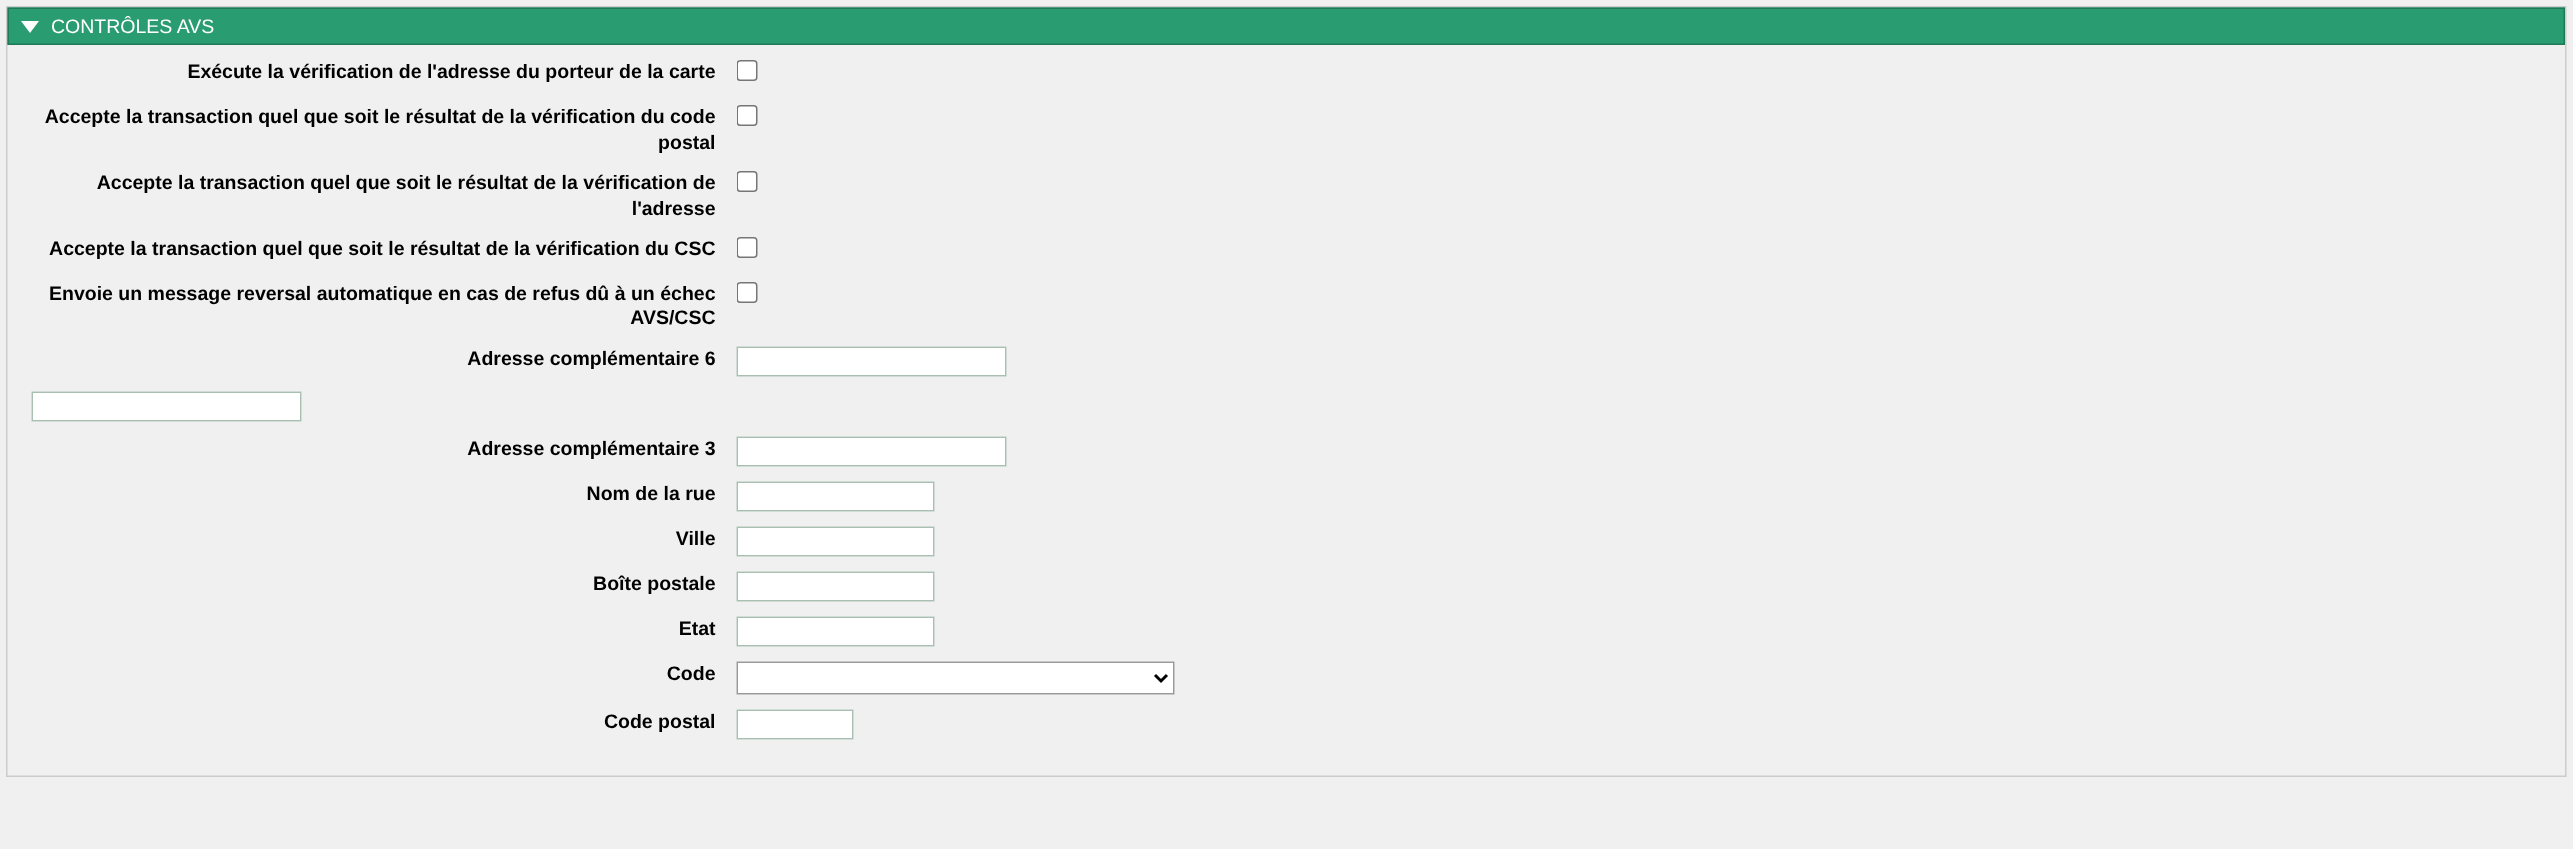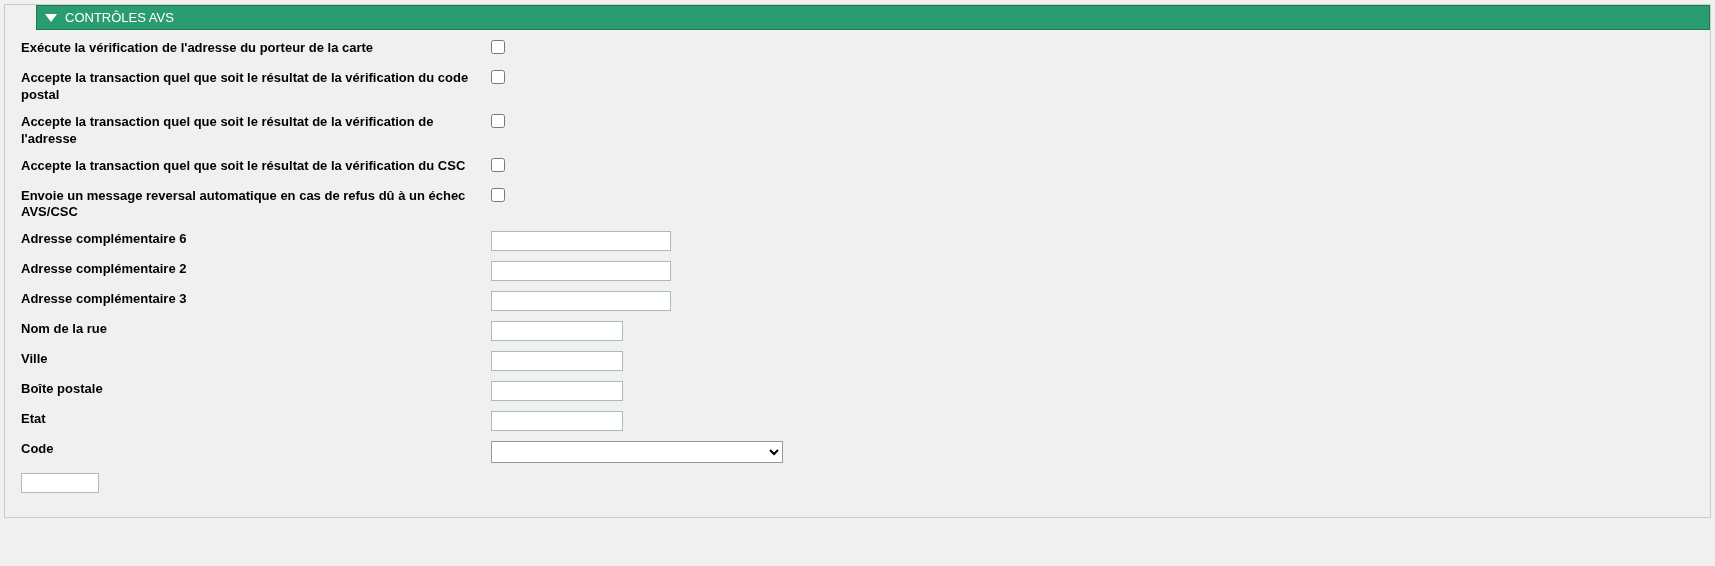--- a/index.html
+++ b/index.html
@@ -21,21 +21,20 @@
     .panel-header {
       background: #299c71;
       color: #fff;
       padding: 4px 8px;
       font-size: 13px;
       font-weight: normal;
       display: flex;
       align-items: center;
       gap: 8px;
       border: 1px solid #1f7a57;
-      margin-left: 31px;
     }
     .panel-header .triangle {
       width: 0;
       height: 0;
       border-left: 6px solid transparent;
       border-right: 6px solid transparent;
       border-top: 8px solid #fff;
       display: inline-block;
     }
     .panel-body {
@@ -46,21 +45,22 @@
       align-items: flex-start;
       margin-bottom: 10px;
       min-height: 20px;
     }
     .form-label {
       width: 470px;
       flex-shrink: 0;
       font-weight: bold;
       font-size: 13px;
       line-height: 1.3;
-      padding-right: 2px;
+      padding-right: 14px;
+      text-align: right;
     }
     .form-control-cell {
       flex: 1;
       display: flex;
       align-items: center;
     }
     input[type="checkbox"] {
       width: 14px;
       height: 14px;
       margin: 0;
@@ -135,21 +135,20 @@
     </div>
 
     <div class="form-row">
       <div class="form-label">Adresse complémentaire 6</div>
       <div class="form-control-cell">
         <input type="text" class="text-wide" value="" style="">
       </div>
     </div>
 
     <div class="form-row">
-      <div class="form-label">Adresse complémentaire 2</div>
       <div class="form-control-cell">
         <input type="text" class="text-wide" value="" style="">
       </div>
     </div>
 
     <div class="form-row">
       <div class="form-label">Adresse complémentaire 3</div>
       <div class="form-control-cell">
         <input type="text" class="text-wide" value="" style="">
       </div>
@@ -187,19 +186,20 @@
     <div class="form-row">
       <div class="form-label">Code</div>
       <div class="form-control-cell">
         <select>
           <option></option>
         </select>
       </div>
     </div>
 
     <div class="form-row">
+      <div class="form-label">Code postal</div>
       <div class="form-control-cell">
         <input type="text" class="text-short" value="" style="">
       </div>
     </div>
 
   </div>
 </div>
 
 </body></html>

